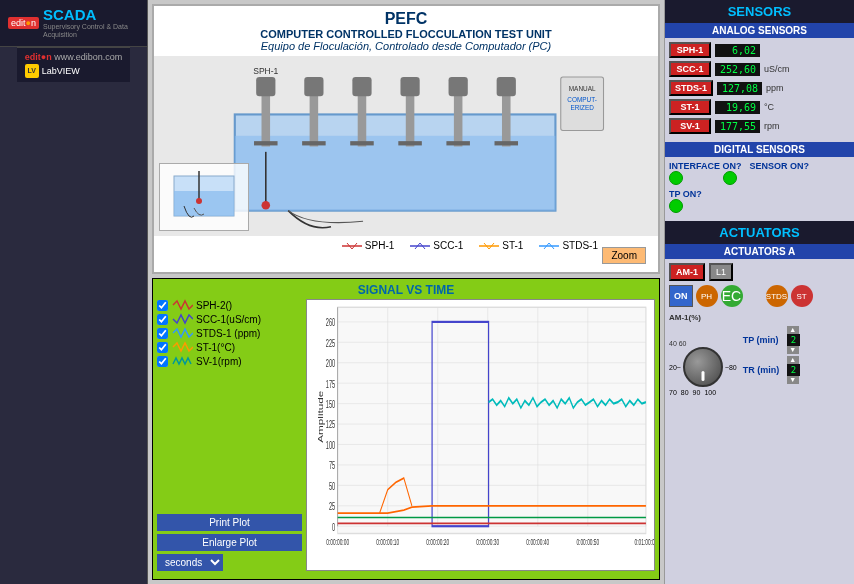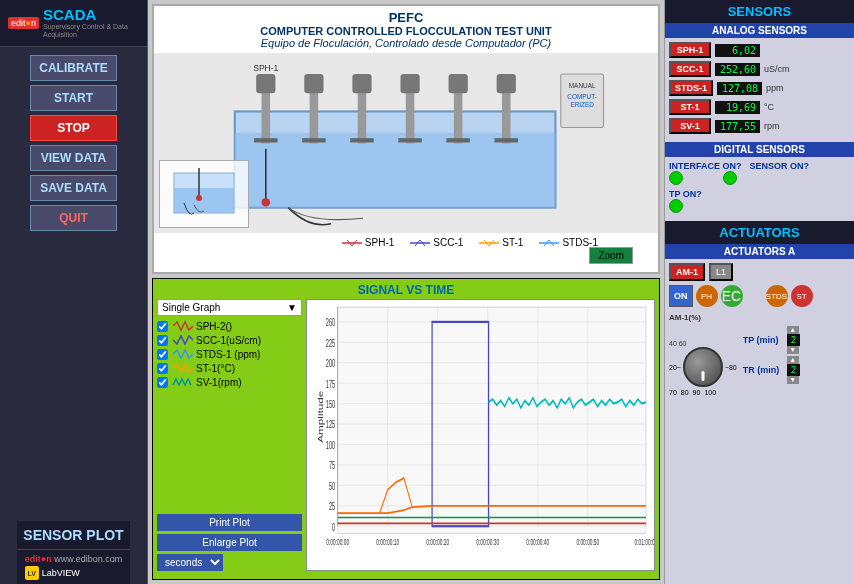--- a/index.html
+++ b/index.html
@@ -25,26 +25,26 @@
     .bottom-logo { background: #1a1a2e; padding: 4px 8px; font-size: 9px; color: #aaa; border-top: 1px solid #444; }
     .bottom-logo .edibon { color: #e03030; font-weight: bold; }
     .labview-badge { display: flex; align-items: center; gap: 3px; margin-top: 2px; }
     .labview-icon { width: 14px; height: 14px; background: #ffcc00; border-radius: 2px; display: flex; align-items: center; justify-content: center; font-size: 7px; color: #333; font-weight: bold; }
 
     
     .center-panel { flex: 1; display: flex; flex-direction: column; }
 
     .diagram-area { background: white; border: 2px solid #aaa; margin: 4px; height: 270px; position: relative; }
     .diagram-title { text-align: center; padding: 4px; }
-    .diagram-title .main-title { font-size: 13px; font-weight: bold; color: #003366; }
+    .diagram-title .main-title { font-size: 16px; font-weight: bold; color: #003366; }
     .diagram-title .sub-title { font-size: 11px; color: #003366; font-style: italic; }
 
     .diagram-image { width: 100%; height: 180px; background: #e8e8e8; position: relative; overflow: hidden; display: flex; align-items: center; justify-content: center; }
     .equipment-svg { width: 90%; height: 95%; }
-    .zoom-btn { position: absolute; right: 25px; bottom: 8px; background: #15803d; border: 1px solid #999; padding: 2px 8px; cursor: pointer; font-size: 10px; }
+    .zoom-btn { position: absolute; right: 12px; bottom: 8px; background: #fdba74; border: 1px solid #999; padding: 2px 8px; cursor: pointer; font-size: 10px; }
 
     
     .signal-area { background: #84cc16; border: 1px solid #000000; margin: 0 4px 4px 4px; flex: 1; position: relative; padding: 4px; }
     .signal-title { text-align: center; color: #0066aa; font-weight: bold; font-size: 12px; margin-bottom: 2px; }
 
     .plot-container { display: flex; gap: 4px; height: calc(100% - 20px); }
     .plot-controls { width: 145px; display: flex; flex-direction: column; gap: 4px; }
 
     .graph-type-select { display: flex; align-items: center; gap: 2px; background: white; border: 1px solid #999; padding: 2px 4px; font-size: 10px; }
 
@@ -111,30 +111,21 @@
     <div class="logo-area">
       <div style="display:flex;align-items:center;gap:2px;">
         <span style="background:#e03030;color:white;font-size:9px;padding:1px 3px;border-radius:2px;">edit<span style="color:#ff9900">●</span>n</span>
       </div>
       <div>
         <div style="color:#00bfff;font-size:15px;font-weight:bold;">SCADA</div>
         <div style="color:#888;font-size:7px;line-height:1.2;">Supervisory Control &amp; Data Acquisition</div>
       </div>
     </div>
 
-    <div class="nav-buttons">
-      <button class="nav-btn btn-calibrate">CALIBRATE</button>
-      <button class="nav-btn btn-start">START</button>
-      <button class="nav-btn btn-stop">STOP</button>
-      <button class="nav-btn btn-view">VIEW DATA</button>
-      <button class="nav-btn btn-save">SAVE DATA</button>
-      <button class="nav-btn btn-quit">QUIT</button>
-    </div>
-
-    <div class="sensor-plot-label">SENSOR PLOT</div>
+
 
     <div class="bottom-logo">
       <div><span class="edibon">edit●n</span> <span>www.edibon.com</span></div>
       <div class="labview-badge">
         <div class="labview-icon">LV</div>
         <span style="color:white;">LabVIEW</span>
       </div>
     </div>
   </div>
 
@@ -234,24 +225,20 @@
       </div>
 
       <button class="zoom-btn">Zoom</button>
     </div>
 
     <div class="signal-area">
       <div class="signal-title">SIGNAL VS TIME</div>
       <div class="plot-container">
 
         <div class="plot-controls">
-          <div class="graph-type-select">
-            <span>Single Graph</span>
-            <span style="margin-left:auto;">▼</span>
-          </div>
 
           <div class="channel-list">
             <div class="channel-item">
               <input type="checkbox" class="channel-check" checked="" style="">
               <svg width="22" height="12">
                   <path d="M2,6 L6,2 L10,10 L14,2 L18,10 L22,6" stroke="#cc3333" fill="none" stroke-width="1.5"></path>
                 </svg>
               <span>SPH-2()</span>
             </div>
             <div class="channel-item">

